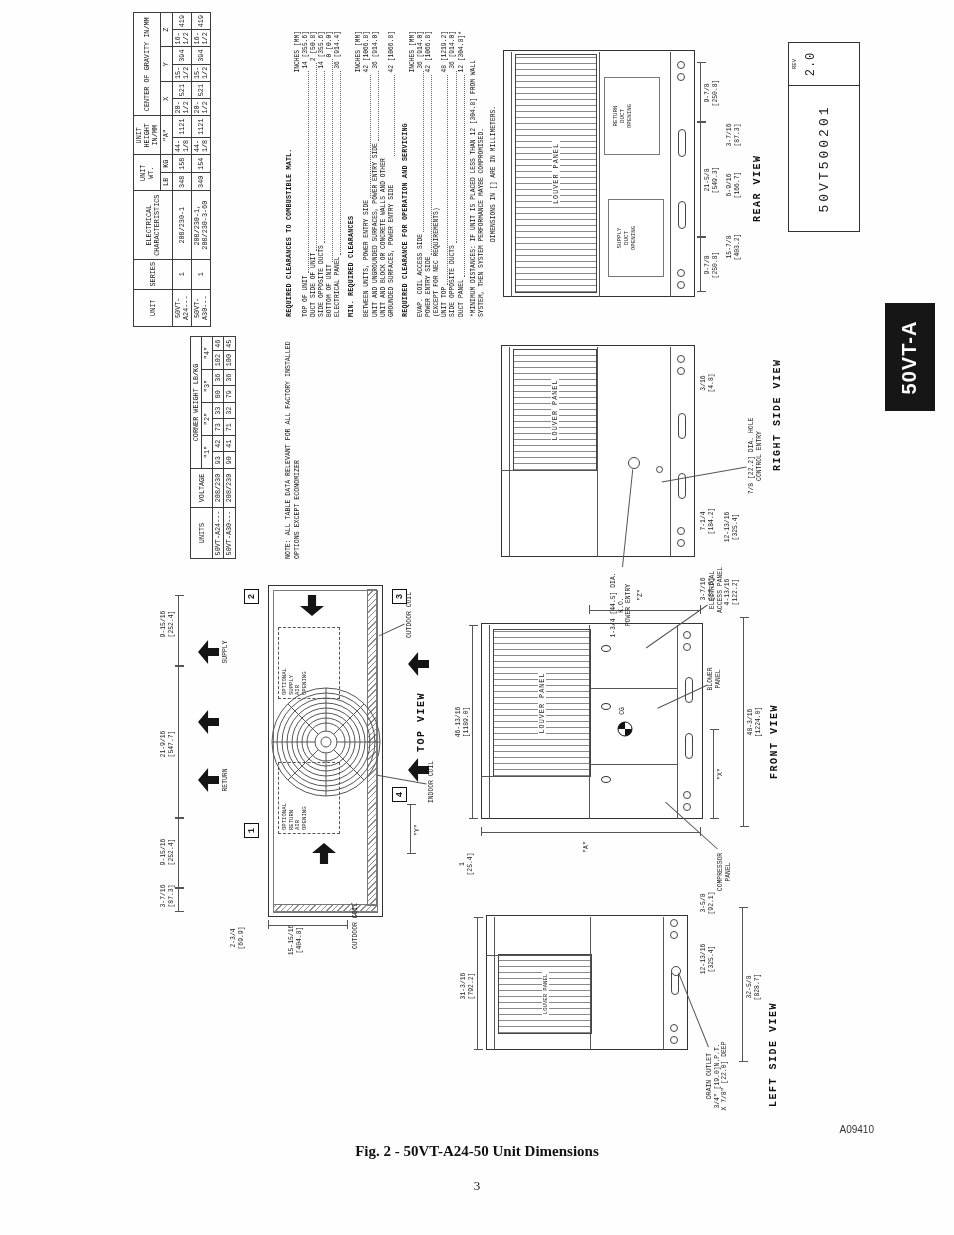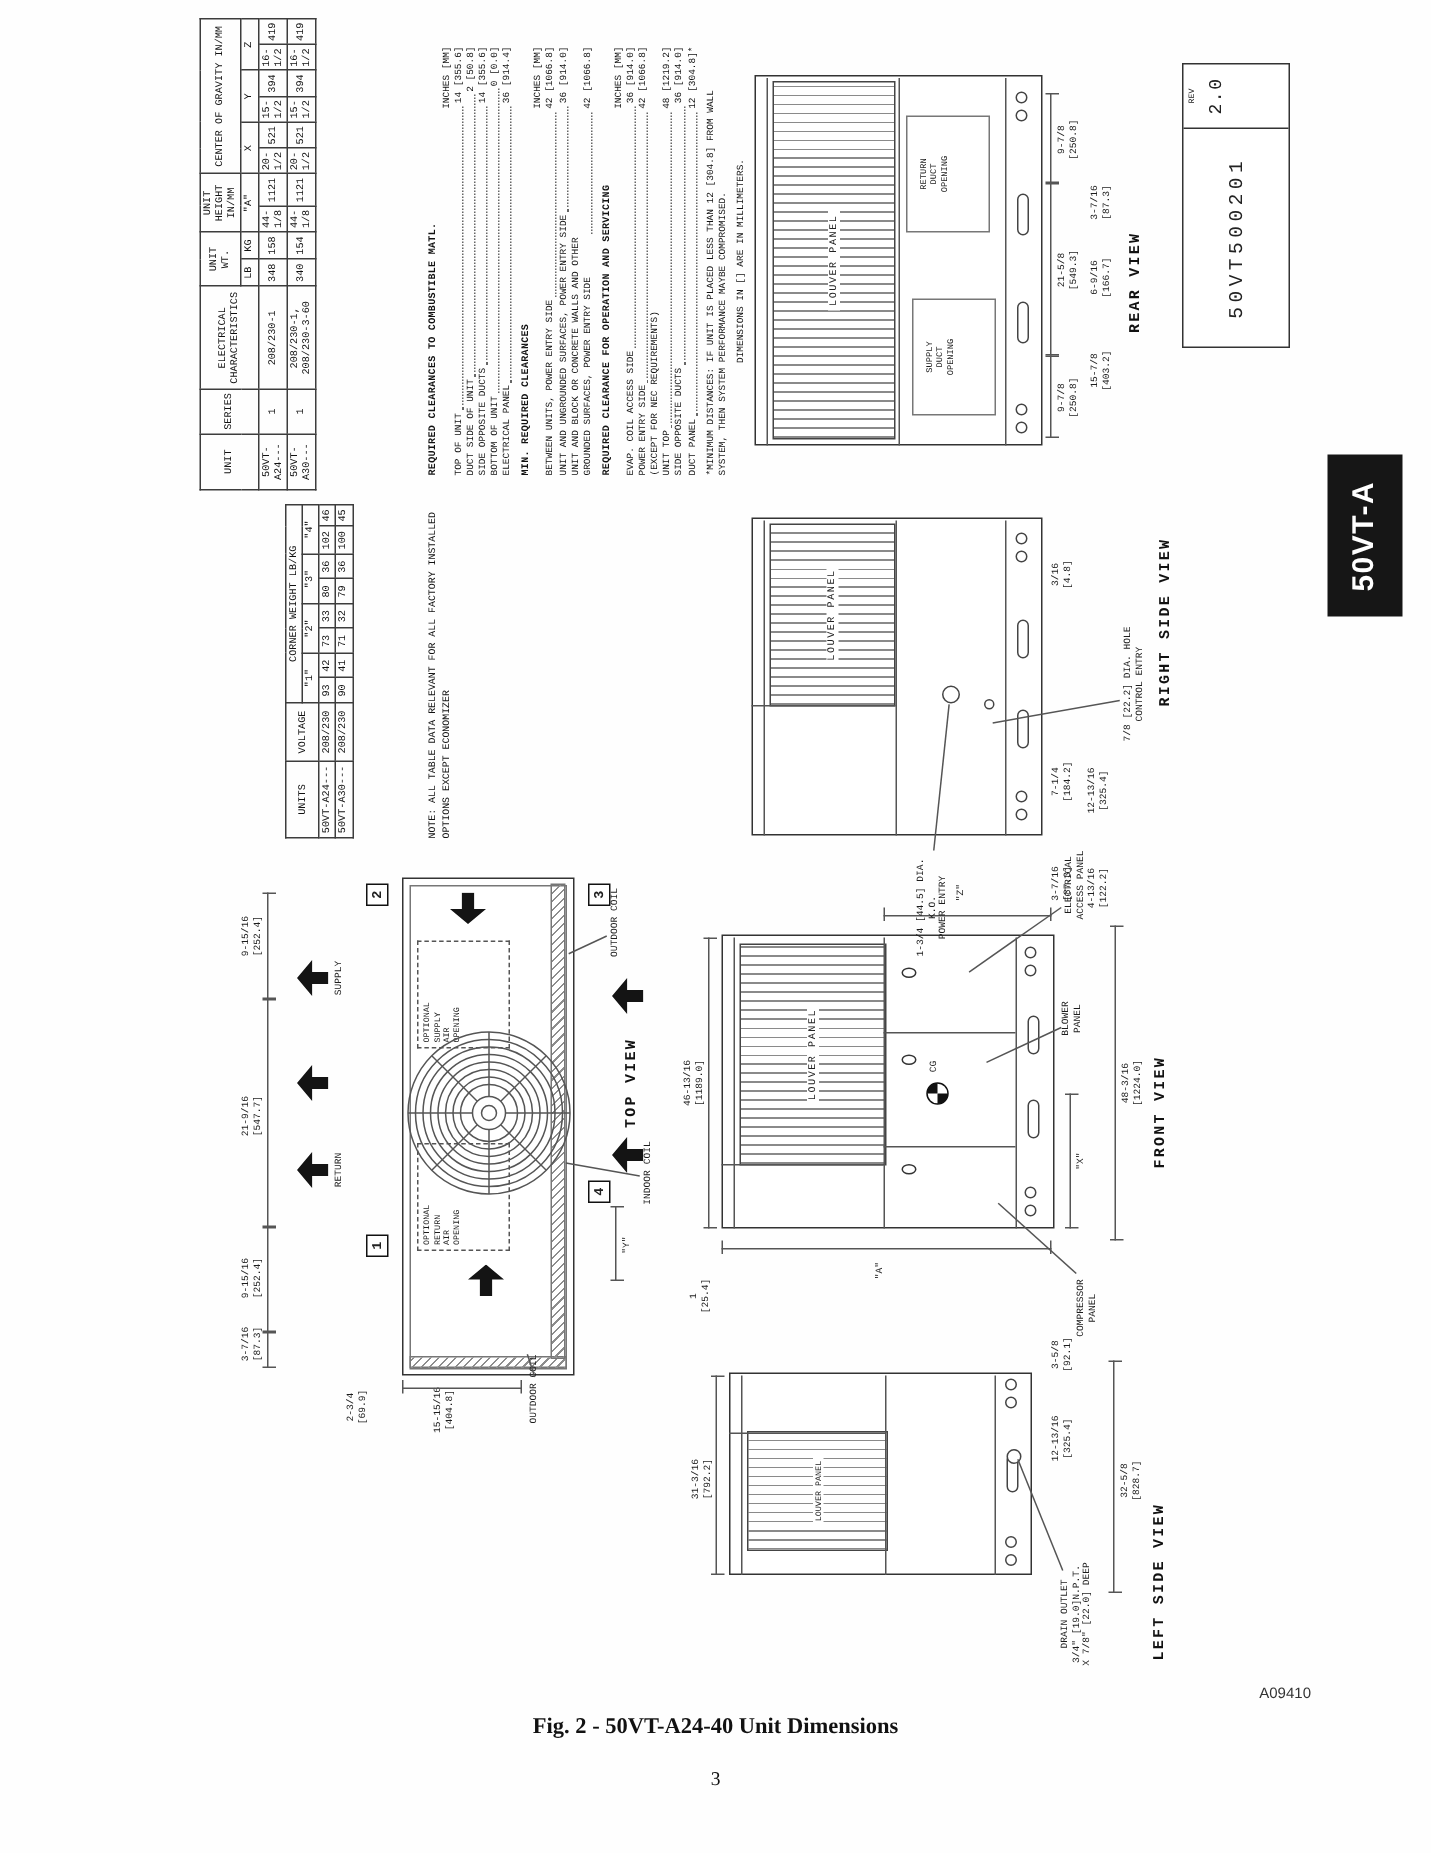--- a/index.html
+++ b/index.html
@@ -553,14 +553,14 @@
     </div>
   </div>
 
 </div>
 </div>
 
 <div id="tab">
   <span>50VT-A</span>
 </div>
 <div id="img-code">A09410</div>
-<div id="caption">Fig. 2 - 50VT-A24-40 Unit Dimensions</div>
+<div id="caption">Fig. 2 - 50VT-A24-50 Unit Dimensions</div>
 <div id="pageno">3</div>
 
 </body></html>

